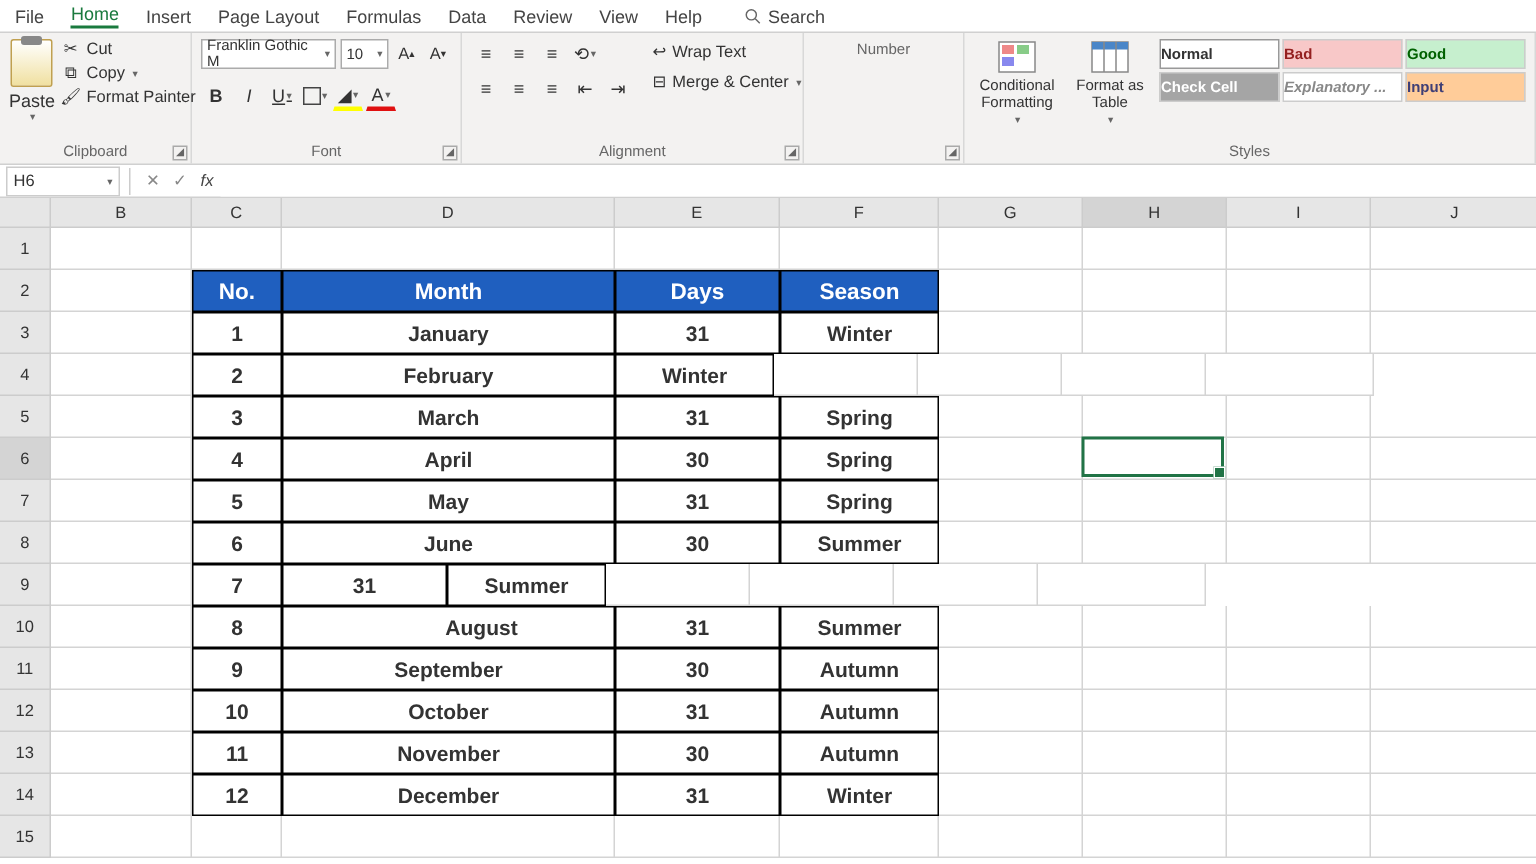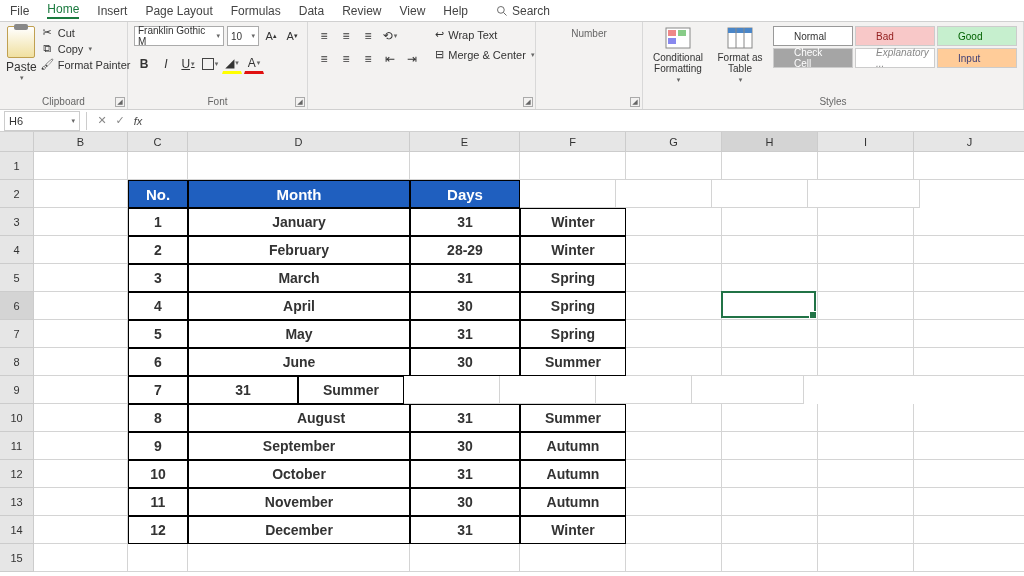--- a/index.html
+++ b/index.html
@@ -47,21 +47,21 @@
 
 .num-col { display:flex; flex-direction:column; gap:4px; }
 .num-format { width:108px; height:20px; border:1px solid #ababab; background:#fff; font-size:11px; padding:0 4px; display:flex; align-items:center; justify-content:space-between; cursor:pointer; }
 .num-row { display:flex; gap:2px; }
 
 
 .style-big { display:flex; flex-direction:column; align-items:center; width:58px; cursor:pointer; font-size:10px; text-align:center; gap:2px; }
 .style-ico { width:28px; height:24px; }
 .style-gallery { display:flex; flex-direction:column; gap:2px; }
 .style-row { display:flex; gap:2px; }
-.style-cell { width:80px; height:20px; font-size:10px; display:flex; align-items:center; padding:0 20px; cursor:pointer; border:1px solid #ccc; }
+.style-cell { width:80px; height:20px; font-size:10px; display:flex; align-items:center; padding:0 0; cursor:pointer; border:1px solid #ccc;font-weight:bold; }
 .sc-normal { background:#fff; border:1px solid #999; }
 .sc-bad { background:#f8c8c8; color:#942020; }
 .sc-good { background:#c6efce; color:#006100; }
 .sc-check { background:#a5a5a5; color:#fff; }
 .sc-expl { background:#fff; color:#888; font-style:italic; }
 .sc-input { background:#ffcc99; color:#3f3f76; }
 
 
 .fbar { display:flex; align-items:center; height:22px; border-bottom:1px solid #d0d0d0; background:#fff; }
 .namebox { width:76px; height:20px; border:1px solid #ccc; margin-left:4px; font-size:11px; padding:0 4px; display:flex; align-items:center; justify-content:space-between; cursor:text; background:#fff; }
@@ -222,20 +222,21 @@
           <span>↩</span>
           <span>Wrap Text</span>
         </div>
         <div class="wm-btn">
           <span>⊟</span>
           <span>Merge &amp; Center</span>
           <span class="dd-arrow">▾</span>
         </div>
       </div>
     </div>
+    <div class="group-label">Alignment</div>
     <div class="group-launcher">◢</div>
   </div>
 
   <div class="group" style="width:128px">
     <div class="group-label">Number</div>
     <div class="group-launcher">◢</div>
   </div>
 
   <div class="group" style="flex:1">
     <div class="group-body">
@@ -328,41 +329,41 @@
         <div class="cell" style="width: 96px;"></div>
         <div class="cell" style="width: 96px;"></div>
         <div class="cell" style="width: 96px;"></div>
         <div class="cell" style="width: 112px;"></div>
       </div>
       <div class="cell-row">
         <div class="cell" style="width: 94px;"></div>
         <div class="cell t-head" style="width: 60px;">No.</div>
         <div class="cell t-head" style="width: 222px;">Month</div>
         <div class="cell t-head" style="width: 110px;">Days</div>
+        <div class="cell t-head" style="width: 106px;">Season</div>
         <div class="cell" style="width: 96px;"></div>
         <div class="cell" style="width: 96px;"></div>
         <div class="cell" style="width: 96px;"></div>
         <div class="cell" style="width: 112px;"></div>
       </div>
       <div class="cell-row">
         <div class="cell" style="width: 94px;"></div>
         <div class="cell t-cell" style="width: 60px;">1</div>
         <div class="cell t-cell" style="width: 222px;">January</div>
         <div class="cell t-cell" style="width: 110px;">31</div>
         <div class="cell t-cell" style="width: 106px;">Winter</div>
         <div class="cell" style="width: 96px;"></div>
         <div class="cell" style="width: 96px;"></div>
         <div class="cell" style="width: 96px;"></div>
         <div class="cell" style="width: 112px;"></div>
       </div>
       <div class="cell-row">
         <div class="cell" style="width: 94px;"></div>
         <div class="cell t-cell" style="width: 60px;">2</div>
         <div class="cell t-cell" style="width: 222px;">February</div>
-        <div class="cell t-cell" style="width: 110px;">28-29</div>
         <div class="cell t-cell" style="width: 106px;">Winter</div>
         <div class="cell" style="width: 96px;"></div>
         <div class="cell" style="width: 96px;"></div>
         <div class="cell" style="width: 96px;"></div>
         <div class="cell" style="width: 112px;"></div>
       </div>
       <div class="cell-row">
         <div class="cell" style="width: 94px;"></div>
         <div class="cell t-cell" style="width: 60px;">3</div>
         <div class="cell t-cell" style="width: 222px;">March</div>

